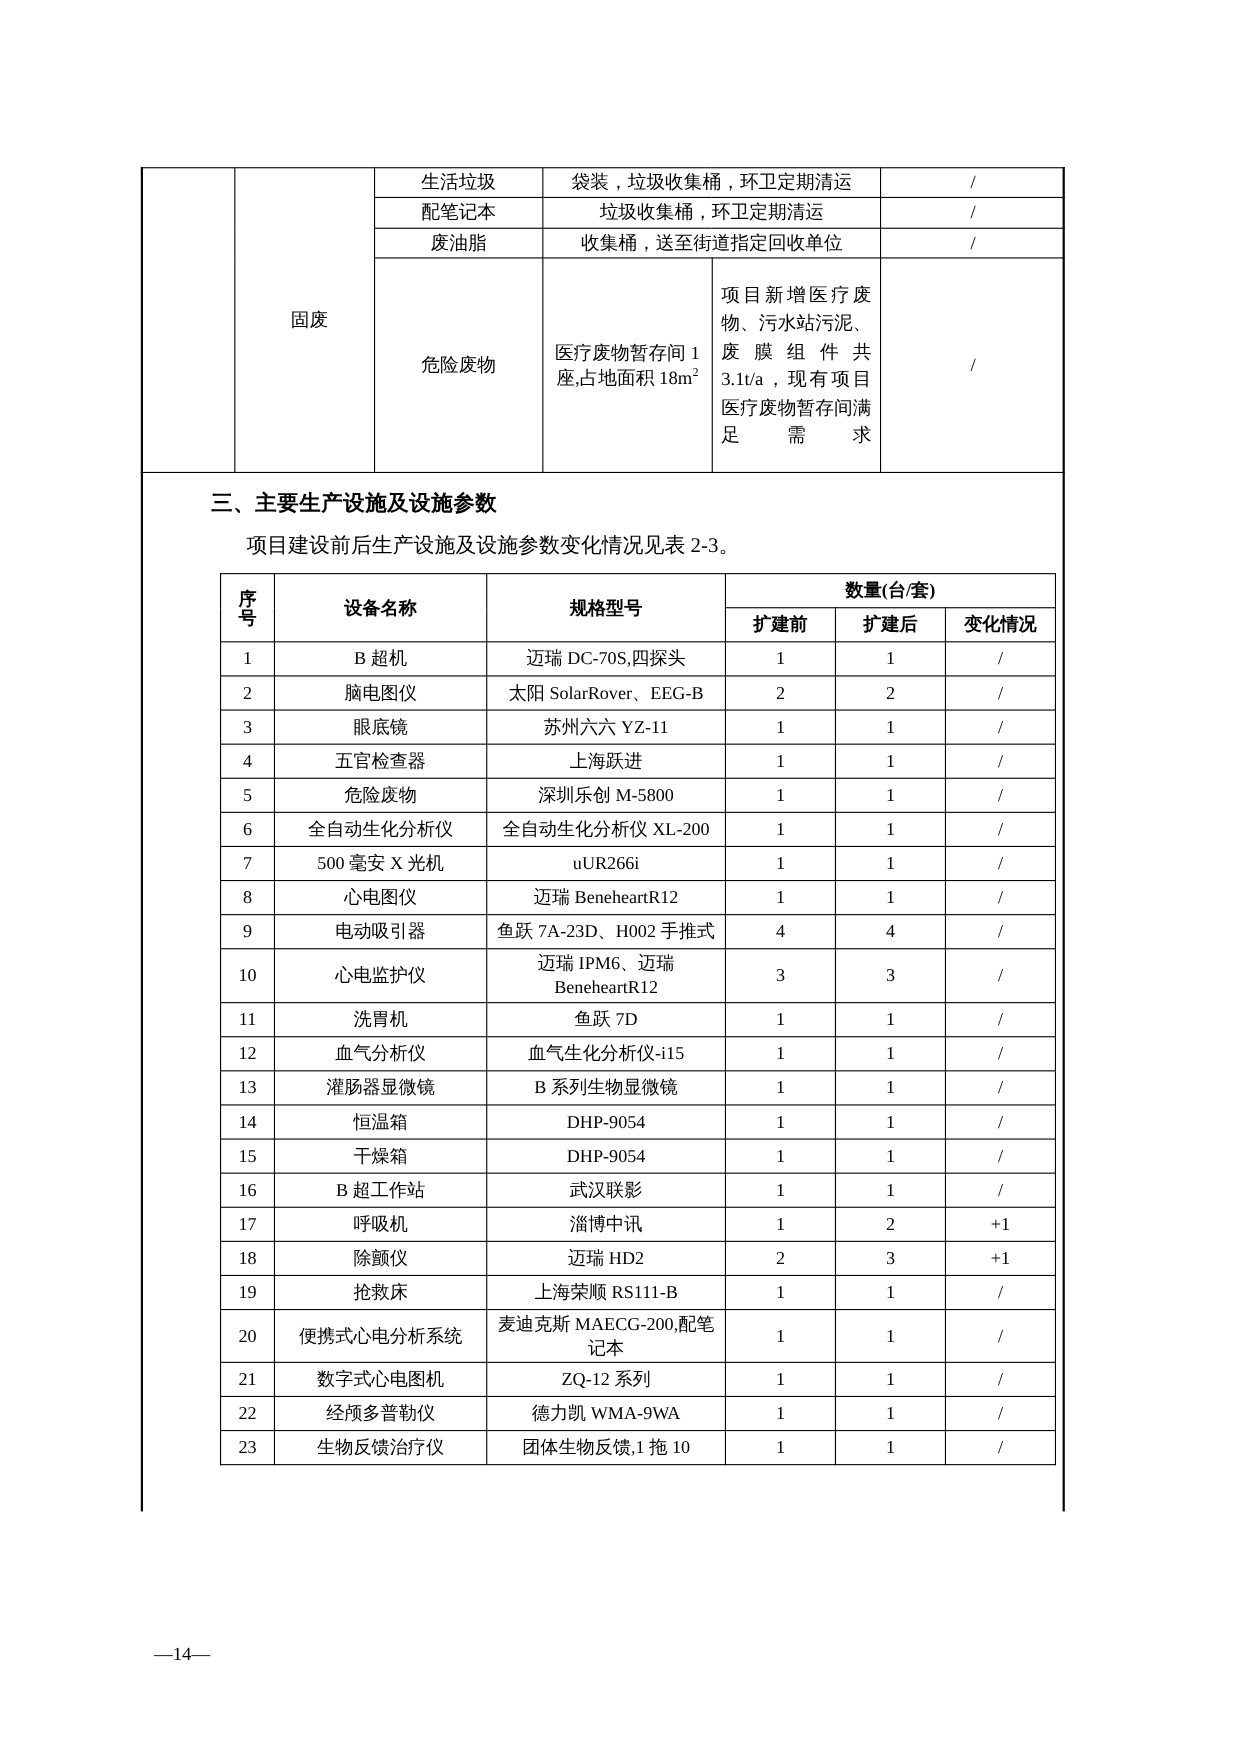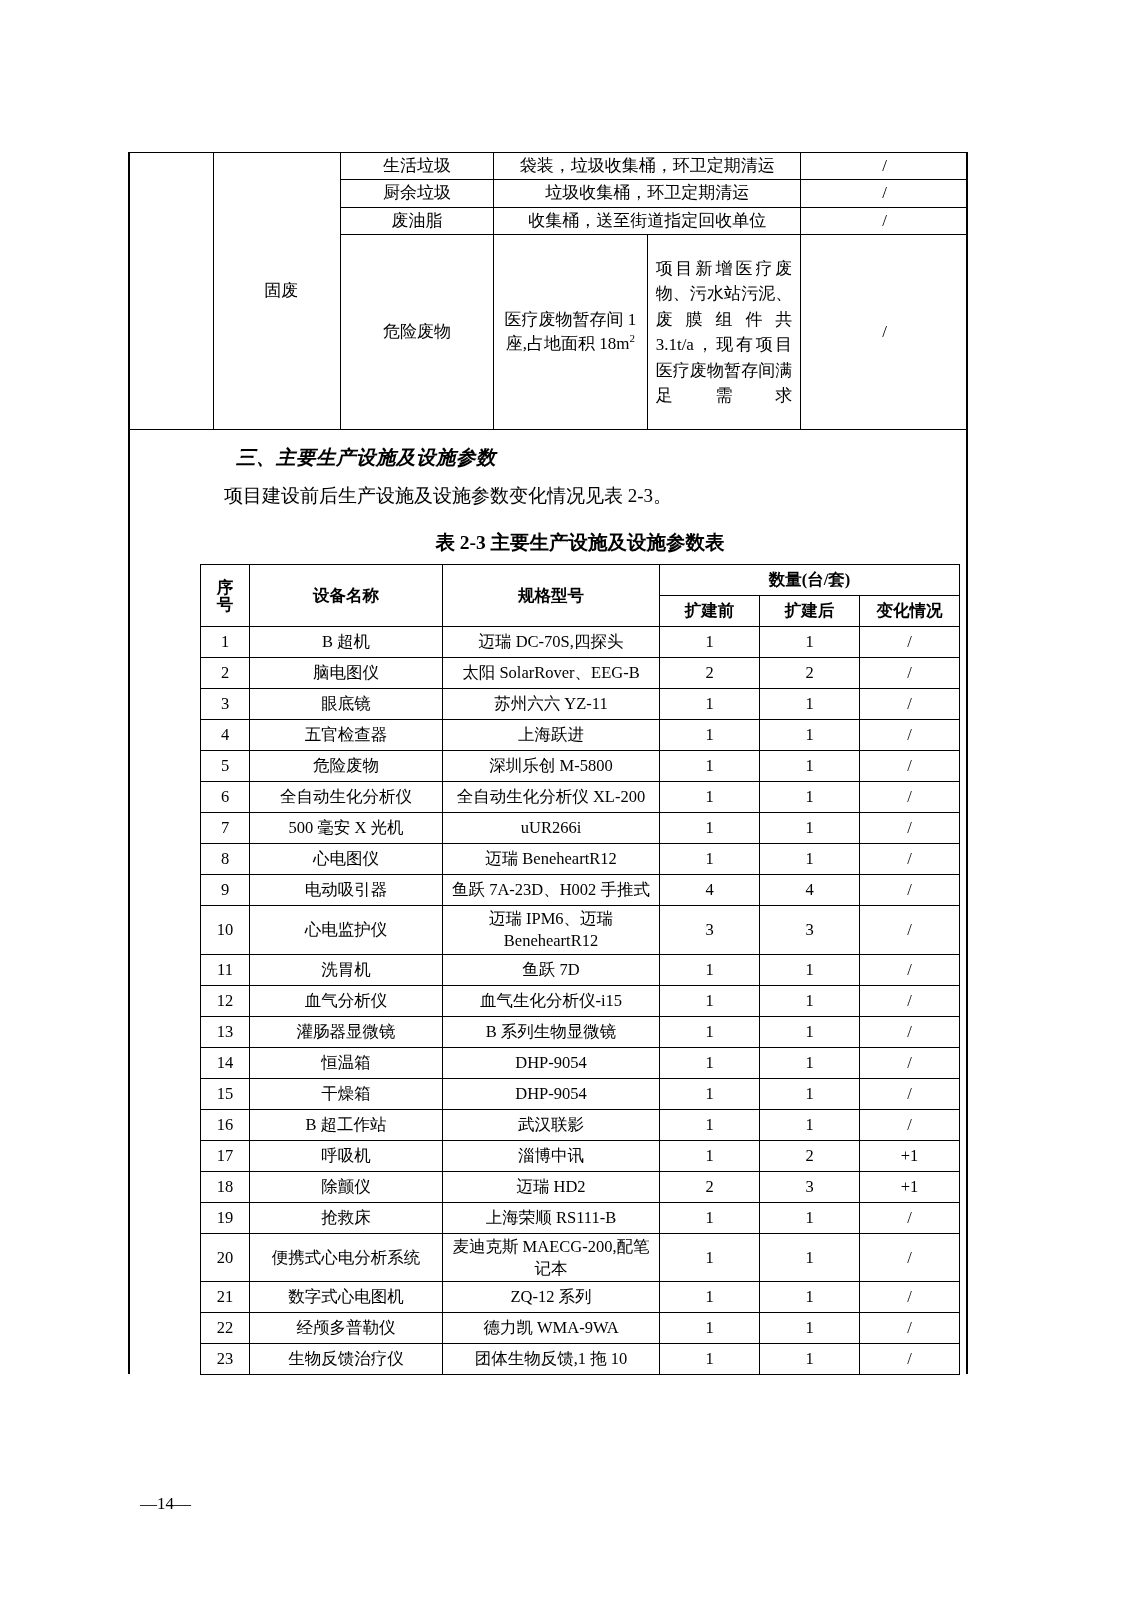--- a/index.html
+++ b/index.html
@@ -78,23 +78,22 @@
     line-height: 1.5;
     padding: 4px 8px;
   }
   .sup { font-size: 11px; vertical-align: super; }
 
   
   .section-head {
     font-weight: bold;
     font-size: 19.5px;
     margin: 14px 0 0 0;
-    padding-left: 108px;
+    padding-left: 64px;
     letter-spacing: 0.5px;
-    font-style: italic;
   }
   .para {
     font-size: 19px;
     margin: 12px 0 12px 0;
     padding-left: 96px;
   }
   .tbl-caption {
     text-align: center;
     font-weight: bold;
     font-size: 19.5px;
@@ -141,41 +140,40 @@
     <table class="tbl-top">
       <tbody>
         <tr>
           <td class="c-first" rowspan="4"></td>
           <td class="c-cat" rowspan="4">固废</td>
           <td class="c-name">生活垃圾</td>
           <td class="c-desc" colspan="2">袋装，垃圾收集桶，环卫定期清运</td>
           <td class="c-last">/</td>
         </tr>
         <tr>
-          <td class="c-name">厨余垃圾</td>
+          <td class="c-name">配笔记本</td>
           <td class="c-desc" colspan="2">垃圾收集桶，环卫定期清运</td>
           <td class="c-last">/</td>
         </tr>
         <tr>
           <td class="c-name">废油脂</td>
           <td class="c-desc" colspan="2">收集桶，送至街道指定回收单位</td>
           <td class="c-last">/</td>
         </tr>
         <tr class="cell-tall">
           <td class="c-name">危险废物</td>
           <td class="c-desc">医疗废物暂存间 1 座,占地面积 18m<span class="sup">2</span></td>
           <td class="c-note note-cell">项目新增医疗废物、污水站污泥、废膜组件共 3.1t/a，现有项目医疗废物暂存间满足需求</td>
           <td class="c-last">/</td>
         </tr>
       </tbody>
     </table>
 
     <div class="section-head">三、主要生产设施及设施参数</div>
     <div class="para">项目建设前后生产设施及设施参数变化情况见表 2-3。</div>
-    <div class="tbl-caption">表 2-3 主要生产设施及设施参数表</div>
 
     <div class="tbl-wrap">
       <table class="tbl-eq">
         <thead>
           <tr>
             <th class="col-no hdr-no" rowspan="2">
               <span>序</span><br>
               <span>号</span>
             </th>
             <th class="col-name" rowspan="2">设备名称</th>

